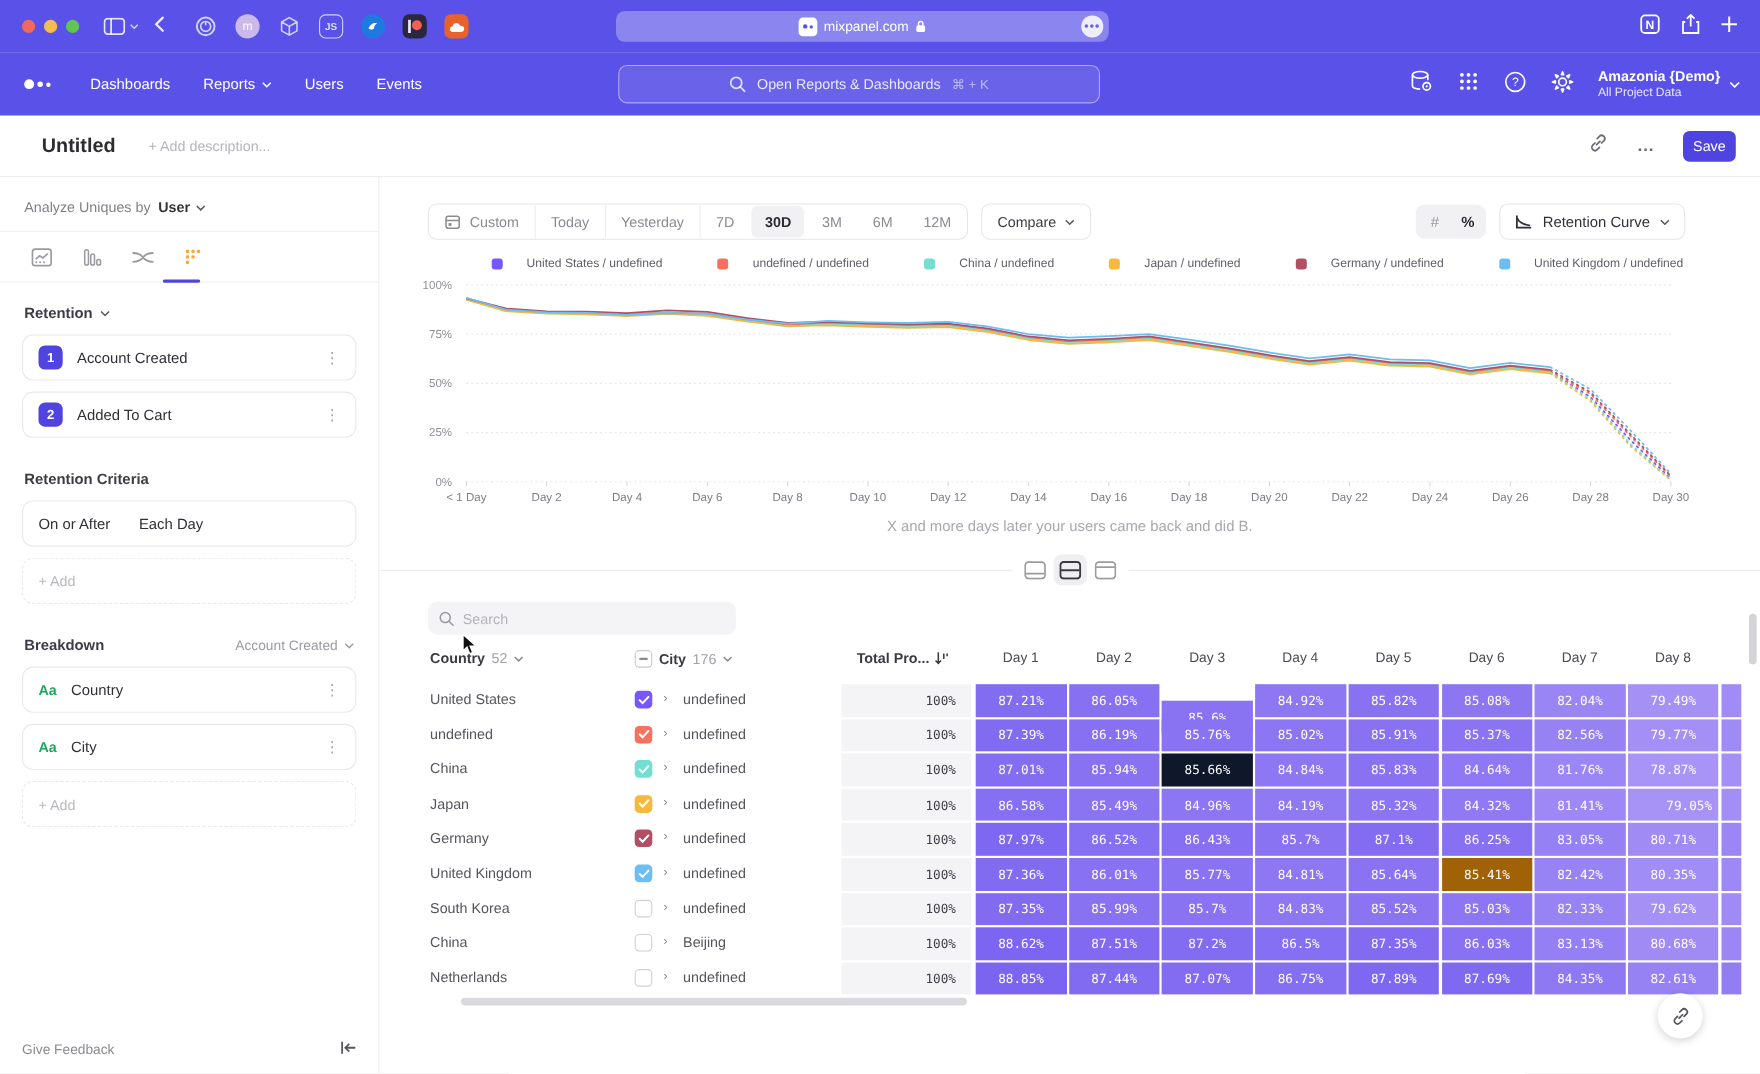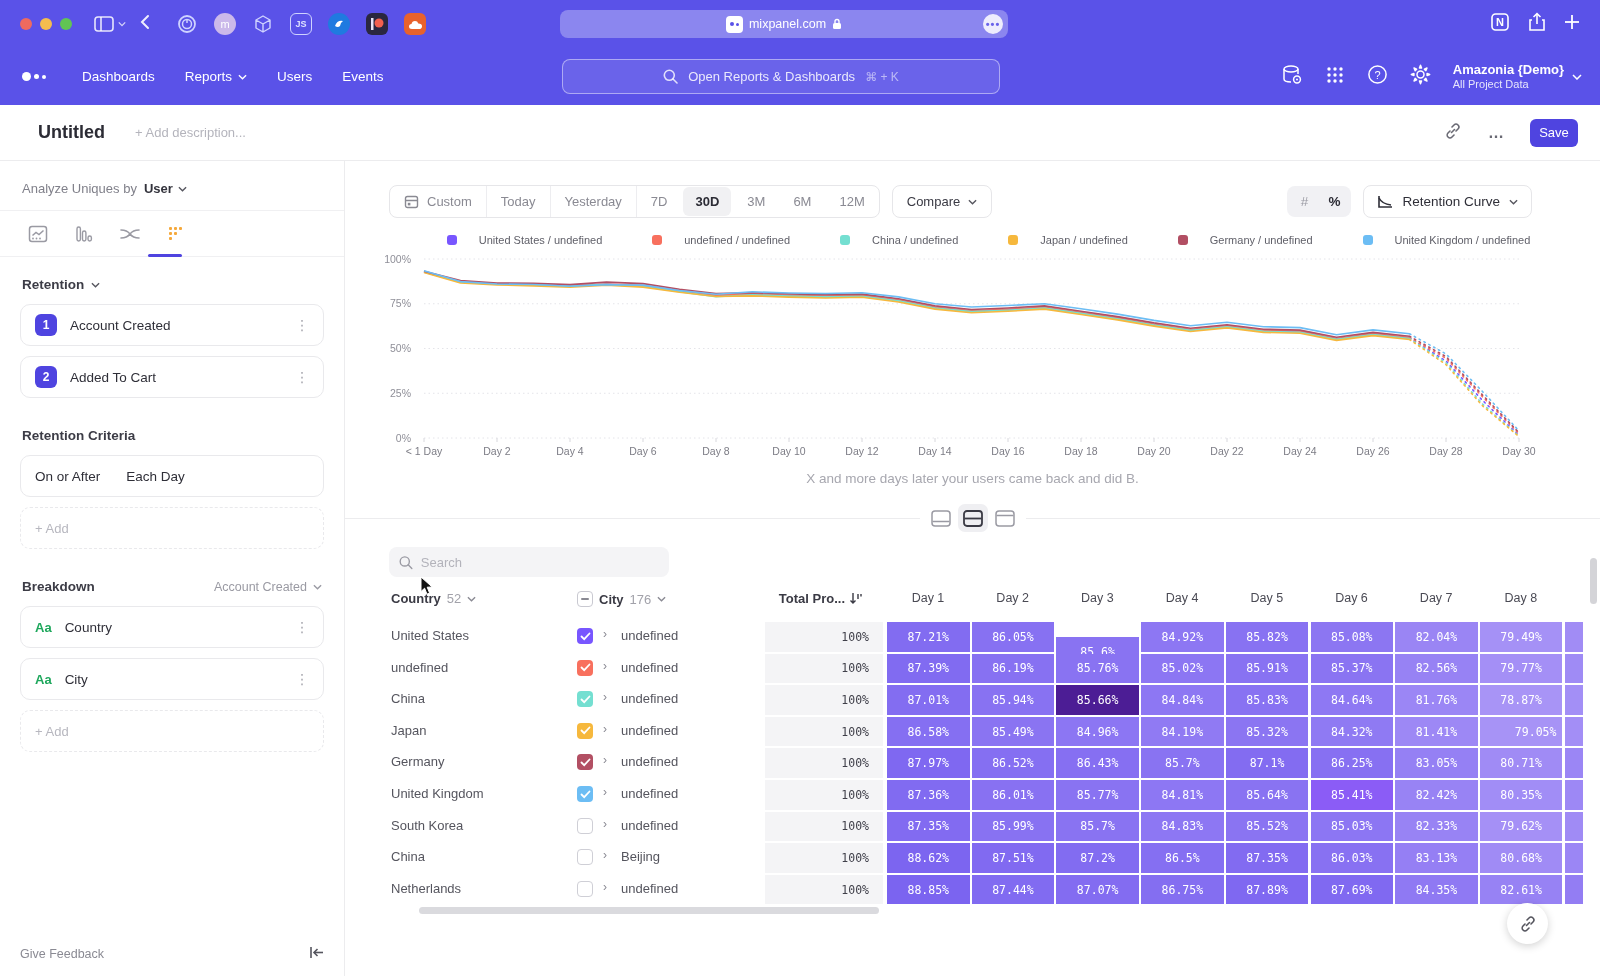--- a/index.html
+++ b/index.html
@@ -681,21 +681,21 @@
             <span class="td-cb" style="background: rgb(116, 223, 209);">
               <svg width="11" height="9" viewBox="0 0 11 9">
                 <polyline points="1.5,4.5 4.2,7.2 9.5,1.5" fill="none" stroke="#fff" stroke-width="1.8" stroke-linecap="round"></polyline>
               </svg>
             </span>
             <span class="td-chev">›</span>
             <span class="td-city">undefined</span>
             <span class="td-total">100%</span>
             <span class="td-day" style="left: 542px; width: 82.5px; background: rgb(131, 109, 241);">87.01%</span>
             <span class="td-day" style="left: 626.7px; width: 82.5px; background: rgb(136, 114, 242);">85.94%</span>
-            <span class="td-day" style="left: 711.4px; width: 82.5px; background: #4c1d95;">85.66%</span>
+            <span class="td-day" style="left: 711.4px; width: 82.5px; background: #0f172a;">85.66%</span>
             <span class="td-day" style="left: 796.1px; width: 82.5px; background: rgb(141, 119, 243);">84.84%</span>
             <span class="td-day" style="left: 880.8px; width: 82.5px; background: rgb(136, 114, 242);">85.83%</span>
             <span class="td-day" style="left: 965.5px; width: 82.5px; background: rgb(142, 120, 243);">84.64%</span>
             <span class="td-day" style="left: 1050.2px; width: 82.5px; background: rgb(155, 134, 245);">81.76%</span>
             <span class="td-day" style="left: 1134.9px; width: 82.5px; background: rgb(168, 148, 246);">78.87%</span>
             <span class="td-sliver" style="left: 1219.6px; background: rgb(163, 143, 246);"></span>
           </div>
           <div class="trow" style="top: 94.8px;">
             <span class="td-country">Japan</span>
             <span class="td-cb" style="background: rgb(246, 184, 61);">
@@ -744,21 +744,21 @@
               </svg>
             </span>
             <span class="td-chev">›</span>
             <span class="td-city">undefined</span>
             <span class="td-total">100%</span>
             <span class="td-day" style="left: 542px; width: 82.5px; background: rgb(129, 107, 241);">87.36%</span>
             <span class="td-day" style="left: 626.7px; width: 82.5px; background: rgb(136, 113, 242);">86.01%</span>
             <span class="td-day" style="left: 711.4px; width: 82.5px; background: rgb(137, 115, 242);">85.77%</span>
             <span class="td-day" style="left: 796.1px; width: 82.5px; background: rgb(141, 119, 243);">84.81%</span>
             <span class="td-day" style="left: 880.8px; width: 82.5px; background: rgb(137, 115, 242);">85.64%</span>
-            <span class="td-day" style="left: 965.5px; width: 82.5px; background: #8b5cf6;">85.41%</span>
+            <span class="td-day" style="left: 965.5px; width: 82.5px; background: #a16207;">85.41%</span>
             <span class="td-day" style="left: 1050.2px; width: 82.5px; background: rgb(152, 131, 244);">82.42%</span>
             <span class="td-day" style="left: 1134.9px; width: 82.5px; background: rgb(161, 141, 246);">80.35%</span>
             <span class="td-sliver" style="left: 1219.6px; background: rgb(157, 136, 245);"></span>
           </div>
           <div class="trow" style="top: 189.6px;">
             <span class="td-country">South Korea</span>
             <span class="td-cb empty"></span>
             <span class="td-chev">›</span>
             <span class="td-city">undefined</span>
             <span class="td-total">100%</span>

